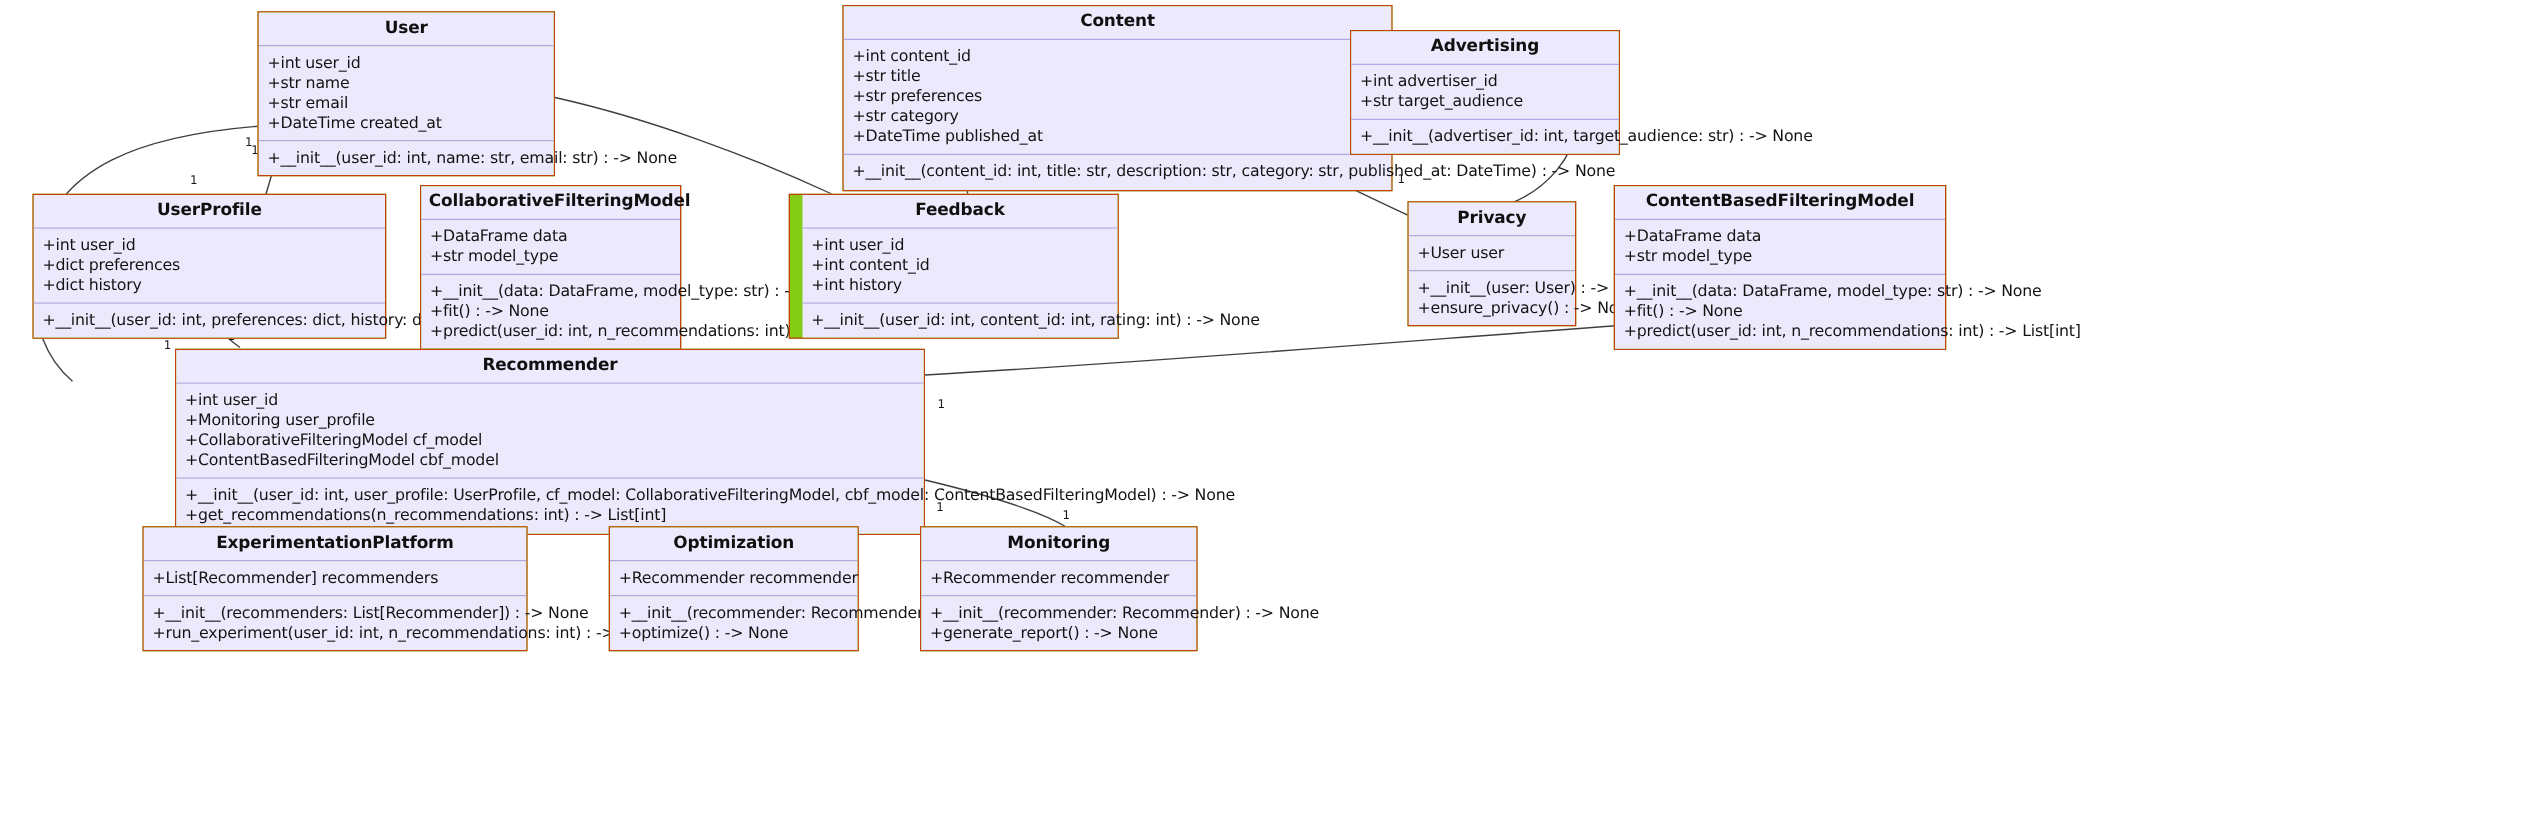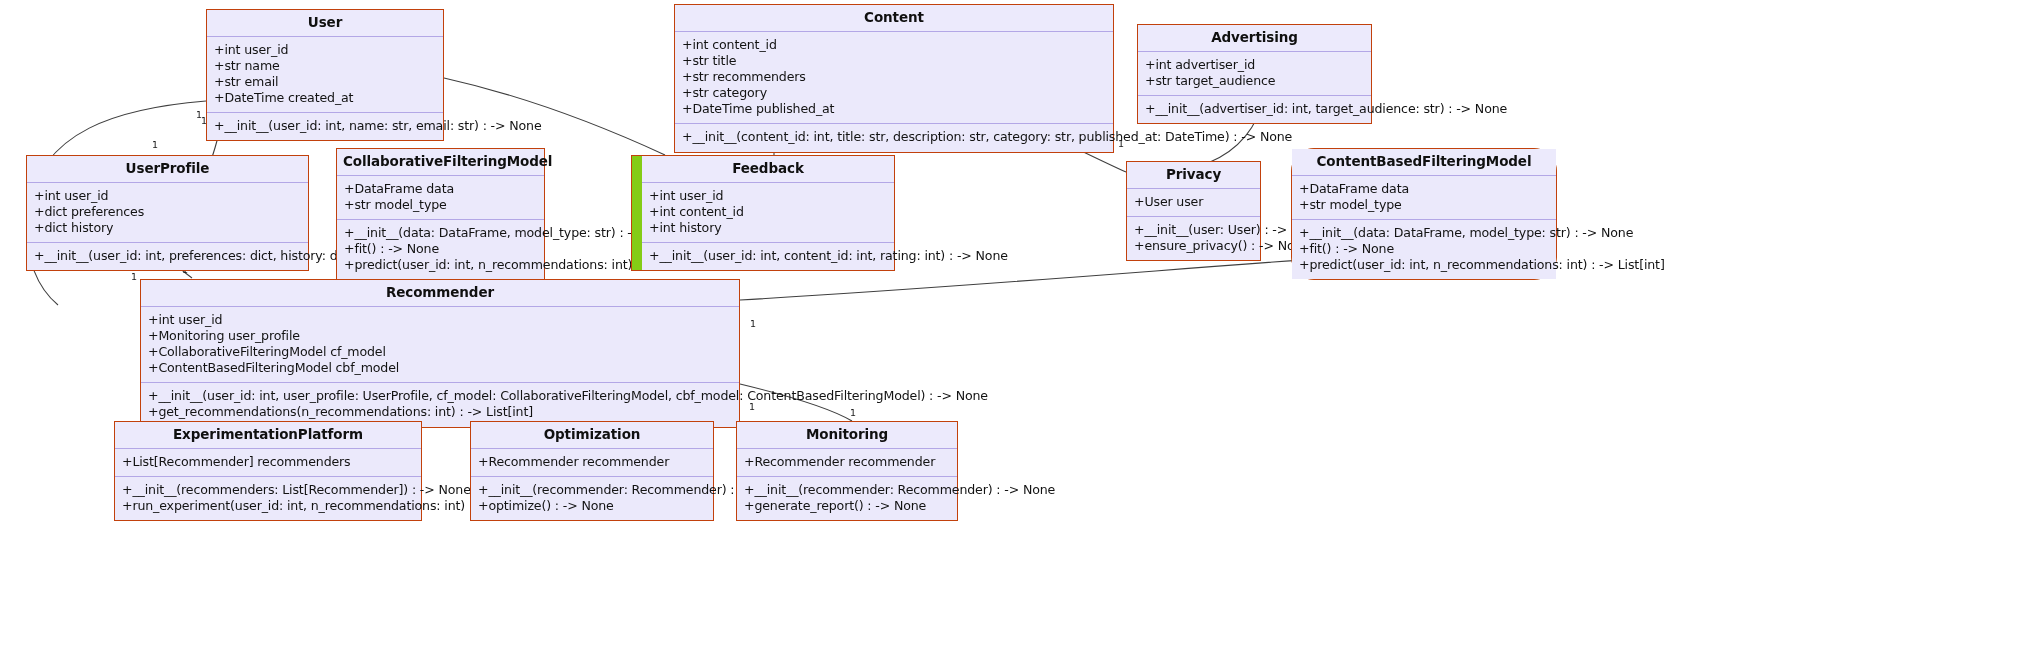--- a/index.html
+++ b/index.html
@@ -97,29 +97,29 @@
         </div>
         <div class="uml-section">
           <div class="uml-row">+__init__(user_id: int, name: str, email: str) : -&gt; None</div>
         </div>
       </div>
       <div class="uml-class" style="left: 674px; top: 4px; width: 440px;">
         <div class="uml-title">Content</div>
         <div class="uml-section">
           <div class="uml-row">+int content_id</div>
           <div class="uml-row">+str title</div>
-          <div class="uml-row">+str recommenders</div>
+          <div class="uml-row">+str preferences</div>
           <div class="uml-row">+str category</div>
           <div class="uml-row">+DateTime published_at</div>
         </div>
         <div class="uml-section">
           <div class="uml-row">+__init__(content_id: int, title: str, description: str, category: str, published_at: DateTime) : -&gt; None</div>
         </div>
       </div>
-      <div class="uml-class" style="left: 1137px; top: 24px; width: 235px;">
+      <div class="uml-class" style="left: 1080px; top: 24px; width: 216px;">
         <div class="uml-title">Advertising</div>
         <div class="uml-section">
           <div class="uml-row">+int advertiser_id</div>
           <div class="uml-row">+str target_audience</div>
         </div>
         <div class="uml-section">
           <div class="uml-row">+__init__(advertiser_id: int, target_audience: str) : -&gt; None</div>
         </div>
       </div>
       <div class="uml-class" style="left: 26px; top: 155px; width: 283px;">
@@ -159,21 +159,21 @@
       <div class="uml-class" style="left: 1126px; top: 161px; width: 135px;">
         <div class="uml-title">Privacy</div>
         <div class="uml-section">
           <div class="uml-row">+User user</div>
         </div>
         <div class="uml-section">
           <div class="uml-row">+__init__(user: User) : -&gt; None</div>
           <div class="uml-row">+ensure_privacy() : -&gt; None</div>
         </div>
       </div>
-      <div class="uml-class" style="left: 1291px; top: 148px; width: 266px; border-radius: 23px;">
+      <div class="uml-class" style="left: 1291px; top: 148px; width: 266px;">
         <div class="uml-title">ContentBasedFilteringModel</div>
         <div class="uml-section">
           <div class="uml-row">+DataFrame data</div>
           <div class="uml-row">+str model_type</div>
         </div>
         <div class="uml-section">
           <div class="uml-row">+__init__(data: DataFrame, model_type: str) : -&gt; None</div>
           <div class="uml-row">+fit() : -&gt; None</div>
           <div class="uml-row">+predict(user_id: int, n_recommendations: int) : -&gt; List[int]</div>
         </div>
@@ -194,21 +194,21 @@
       <div class="uml-class" style="left: 114px; top: 421px; width: 308px;">
         <div class="uml-title">ExperimentationPlatform</div>
         <div class="uml-section">
           <div class="uml-row">+List[Recommender] recommenders</div>
         </div>
         <div class="uml-section">
           <div class="uml-row">+__init__(recommenders: List[Recommender]) : -&gt; None</div>
           <div class="uml-row">+run_experiment(user_id: int, n_recommendations: int) : -&gt; Dict[str, List[int]]</div>
         </div>
       </div>
-      <div class="uml-class" style="left: 470px; top: 421px; width: 244px;">
+      <div class="uml-class" style="left: 487px; top: 421px; width: 200px;">
         <div class="uml-title">Optimization</div>
         <div class="uml-section">
           <div class="uml-row">+Recommender recommender</div>
         </div>
         <div class="uml-section">
           <div class="uml-row">+__init__(recommender: Recommender) : -&gt; None</div>
           <div class="uml-row">+optimize() : -&gt; None</div>
         </div>
       </div>
       <div class="uml-class" style="left: 736px; top: 421px; width: 222px;">

